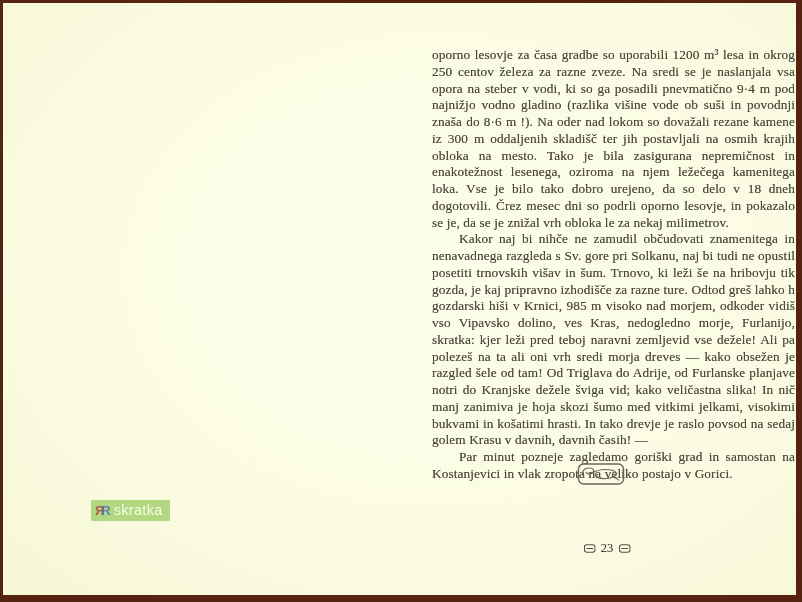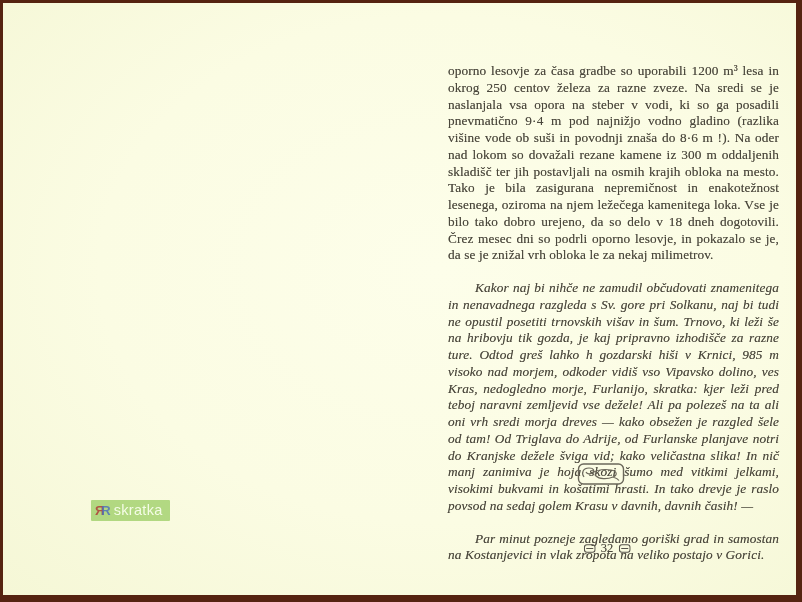--- a/index.html
+++ b/index.html
@@ -20,22 +20,22 @@
     background:radial-gradient(ellipse at 55% 45%, #fdfeea 0%, var(--paper) 55%, #f5f7d6 100%);
   }
   .text-block{
     position:absolute;left:429px;top:44px;width:363px;
     color:var(--ink);
     font-size:13.3px;line-height:16.75px;
     text-align:justify;
     letter-spacing:0.1px;
     text-shadow:0 0 0.5px rgba(74,71,60,0.55);
   }
-  .text-block p{margin:16px;}
-  .p-indent{text-indent:27px;font-style:italic;}
+  .text-block p{margin:0;}
+  .p-indent{text-indent:27px;}
   .end-ornament{
     position:absolute;left:598px;top:459px;transform:translateX(-50%);
     width:48px;height:24px;
   }
   .end-ornament svg{display:block;}
   .folio{
     position:absolute;left:604px;top:539px;transform:translateX(-50%);
     display:flex;align-items:center;gap:5px;
     color:var(--ink);font-size:12.5px;
     text-shadow:0 0 0.5px rgba(74,71,60,0.5);
@@ -76,21 +76,21 @@
       </svg>
     </div>
 
     <div class="folio">
       <span>
         <svg width="12" height="9" viewBox="0 0 12 9">
           <rect x="0.7" y="0.7" width="10.6" height="7.6" rx="2.5" fill="none" stroke="#55524a" stroke-width="1.1"></rect>
           <line x1="2.5" y1="4.5" x2="9.5" y2="4.5" stroke="#55524a" stroke-width="1"></line>
         </svg>
       </span>
-      <span class="num">32</span>
+      <span class="num">23</span>
       <span>
         <svg width="12" height="9" viewBox="0 0 12 9">
           <rect x="0.7" y="0.7" width="10.6" height="7.6" rx="2.5" fill="none" stroke="#55524a" stroke-width="1.1"></rect>
           <line x1="2.5" y1="4.5" x2="9.5" y2="4.5" stroke="#55524a" stroke-width="1"></line>
         </svg>
       </span>
     </div>
 
     <div class="watermark">
       <span class="wm-logo">

